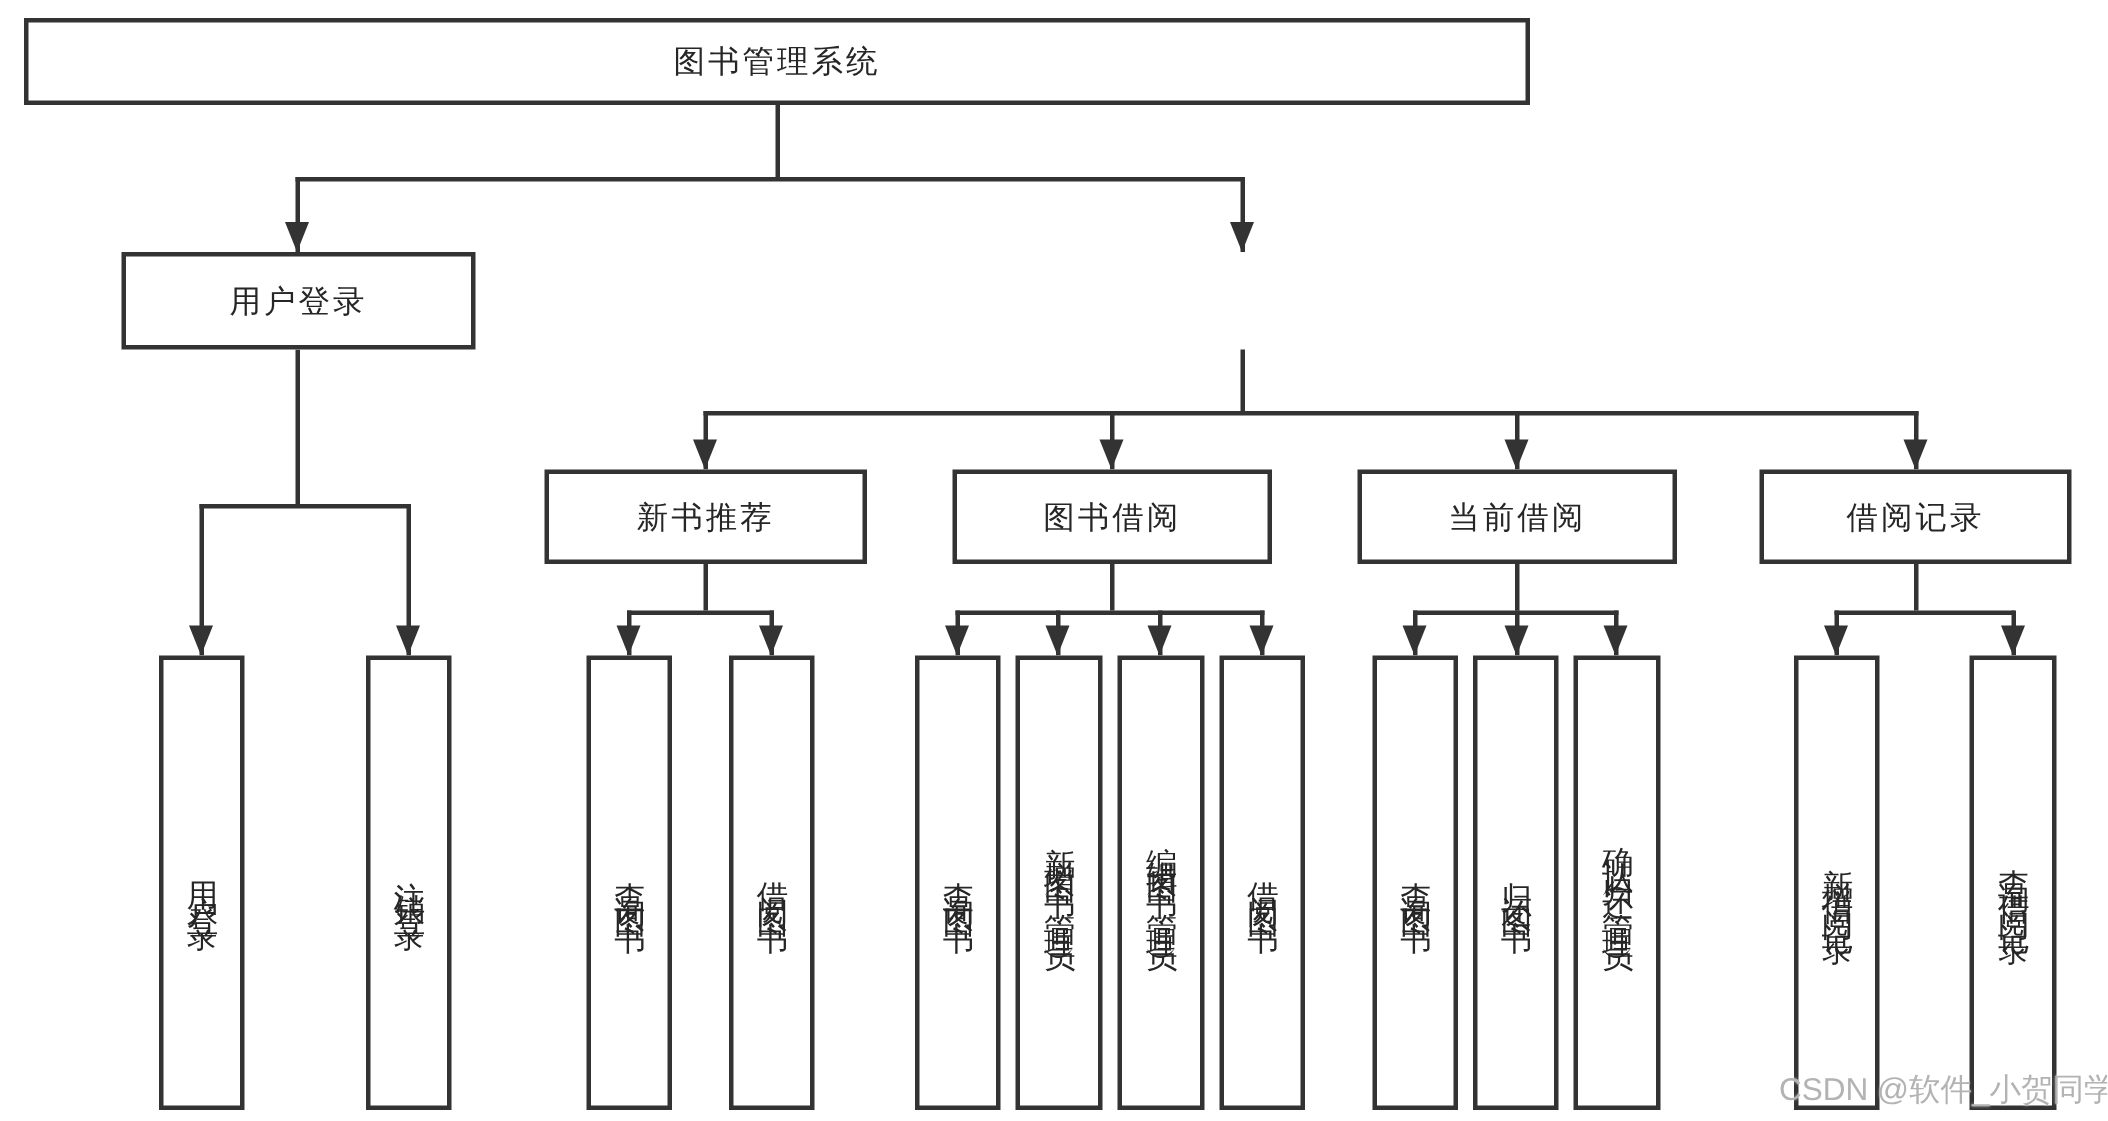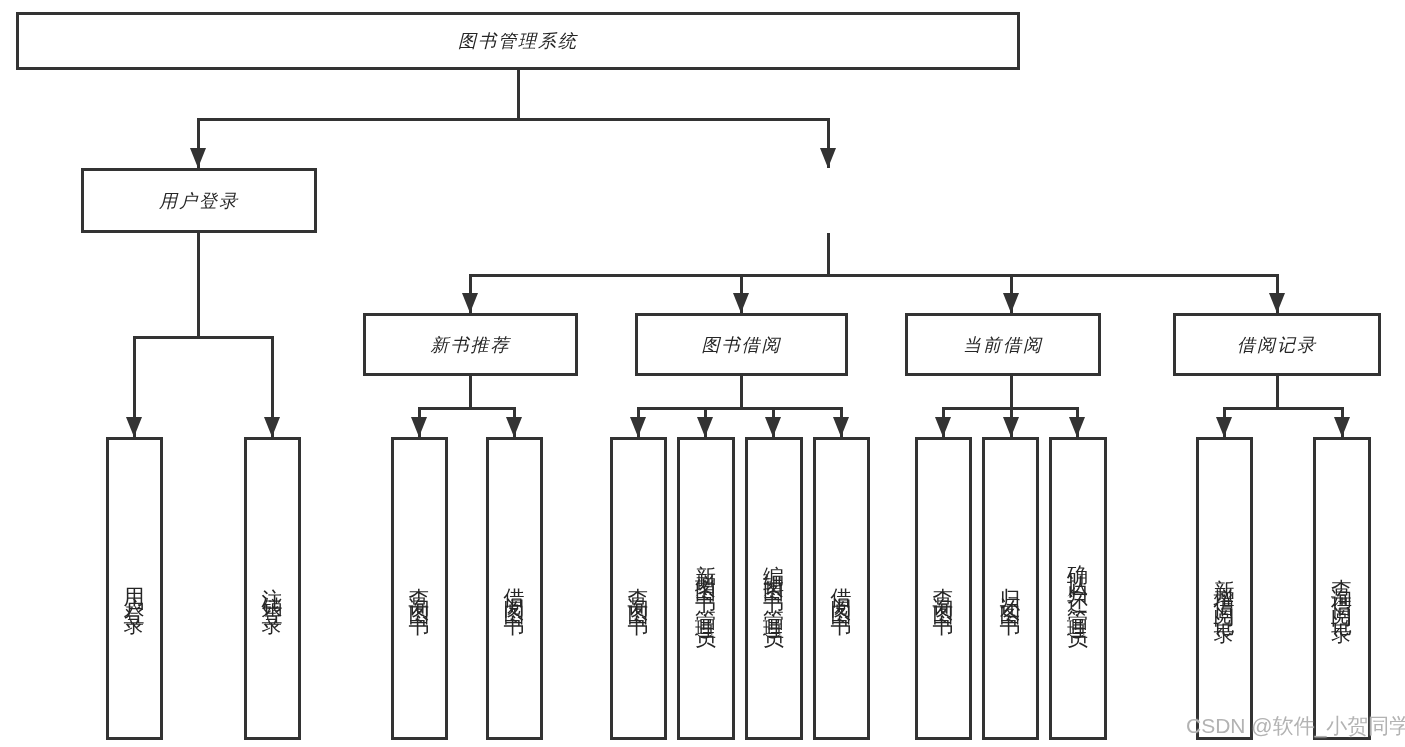--- a/index.html
+++ b/index.html
@@ -5,21 +5,21 @@
   html,body{margin:0;padding:0;background:#ffffff;}
   .stage{
     position:relative;width:1405px;height:747px;background:#ffffff;
     font-family:"Liberation Sans","DejaVu Sans",sans-serif;overflow:hidden;
   }
   .box{
     position:absolute;background:#ffffff;border:3px solid #333333;
     box-sizing:border-box;display:flex;align-items:center;justify-content:center;
     color:#262626;z-index:2;
   }
-  .box.h{font-size:18px;letter-spacing:2px;white-space:nowrap;font-style:italic;}
+  .box.h{font-size:21px;letter-spacing:2px;white-space:nowrap;}
   .box.v{
     writing-mode:vertical-rl;text-orientation:mixed;
     font-size:21px;letter-spacing:9px;line-height:1;
   }
   .vline{position:absolute;width:3px;background:#333333;z-index:1;}
   .hline{position:absolute;height:3px;background:#333333;z-index:1;}
   .arrow{
     position:absolute;width:0;height:0;z-index:1;
     border-left:8px solid transparent;border-right:8px solid transparent;
     border-top:20px solid #333333;
@@ -66,21 +66,21 @@
   <div class="arrow" style="left:1003px;top:293px"></div>
   <div class="vline" style="left:1276px;top:274px;height:39px"></div>
   <div class="arrow" style="left:1269px;top:293px"></div>
 
   <div class="box h" style="left:635px;top:313px;width:213px;height:63px">
     <span>图书借阅</span>
   </div>
   <div class="box h" style="left:363px;top:313px;width:215px;height:63px">
     <span>新书推荐</span>
   </div>
-  <div class="box h" style="left:905px;top:313px;width:196px;height:63px">
+  <div class="box h" style="left:905px;top:313px;width:213px;height:63px">
     <span>当前借阅</span>
   </div>
   <div class="box h" style="left:1173px;top:313px;width:208px;height:63px">
     <span>借阅记录</span>
   </div>
 
   <div class="vline" style="left:469px;top:376px;height:31px"></div>
   <div class="hline" style="left:418px;top:407px;width:98px"></div>
   <div class="vline" style="left:418px;top:407px;height:30px"></div>
   <div class="arrow" style="left:411px;top:417px"></div>

